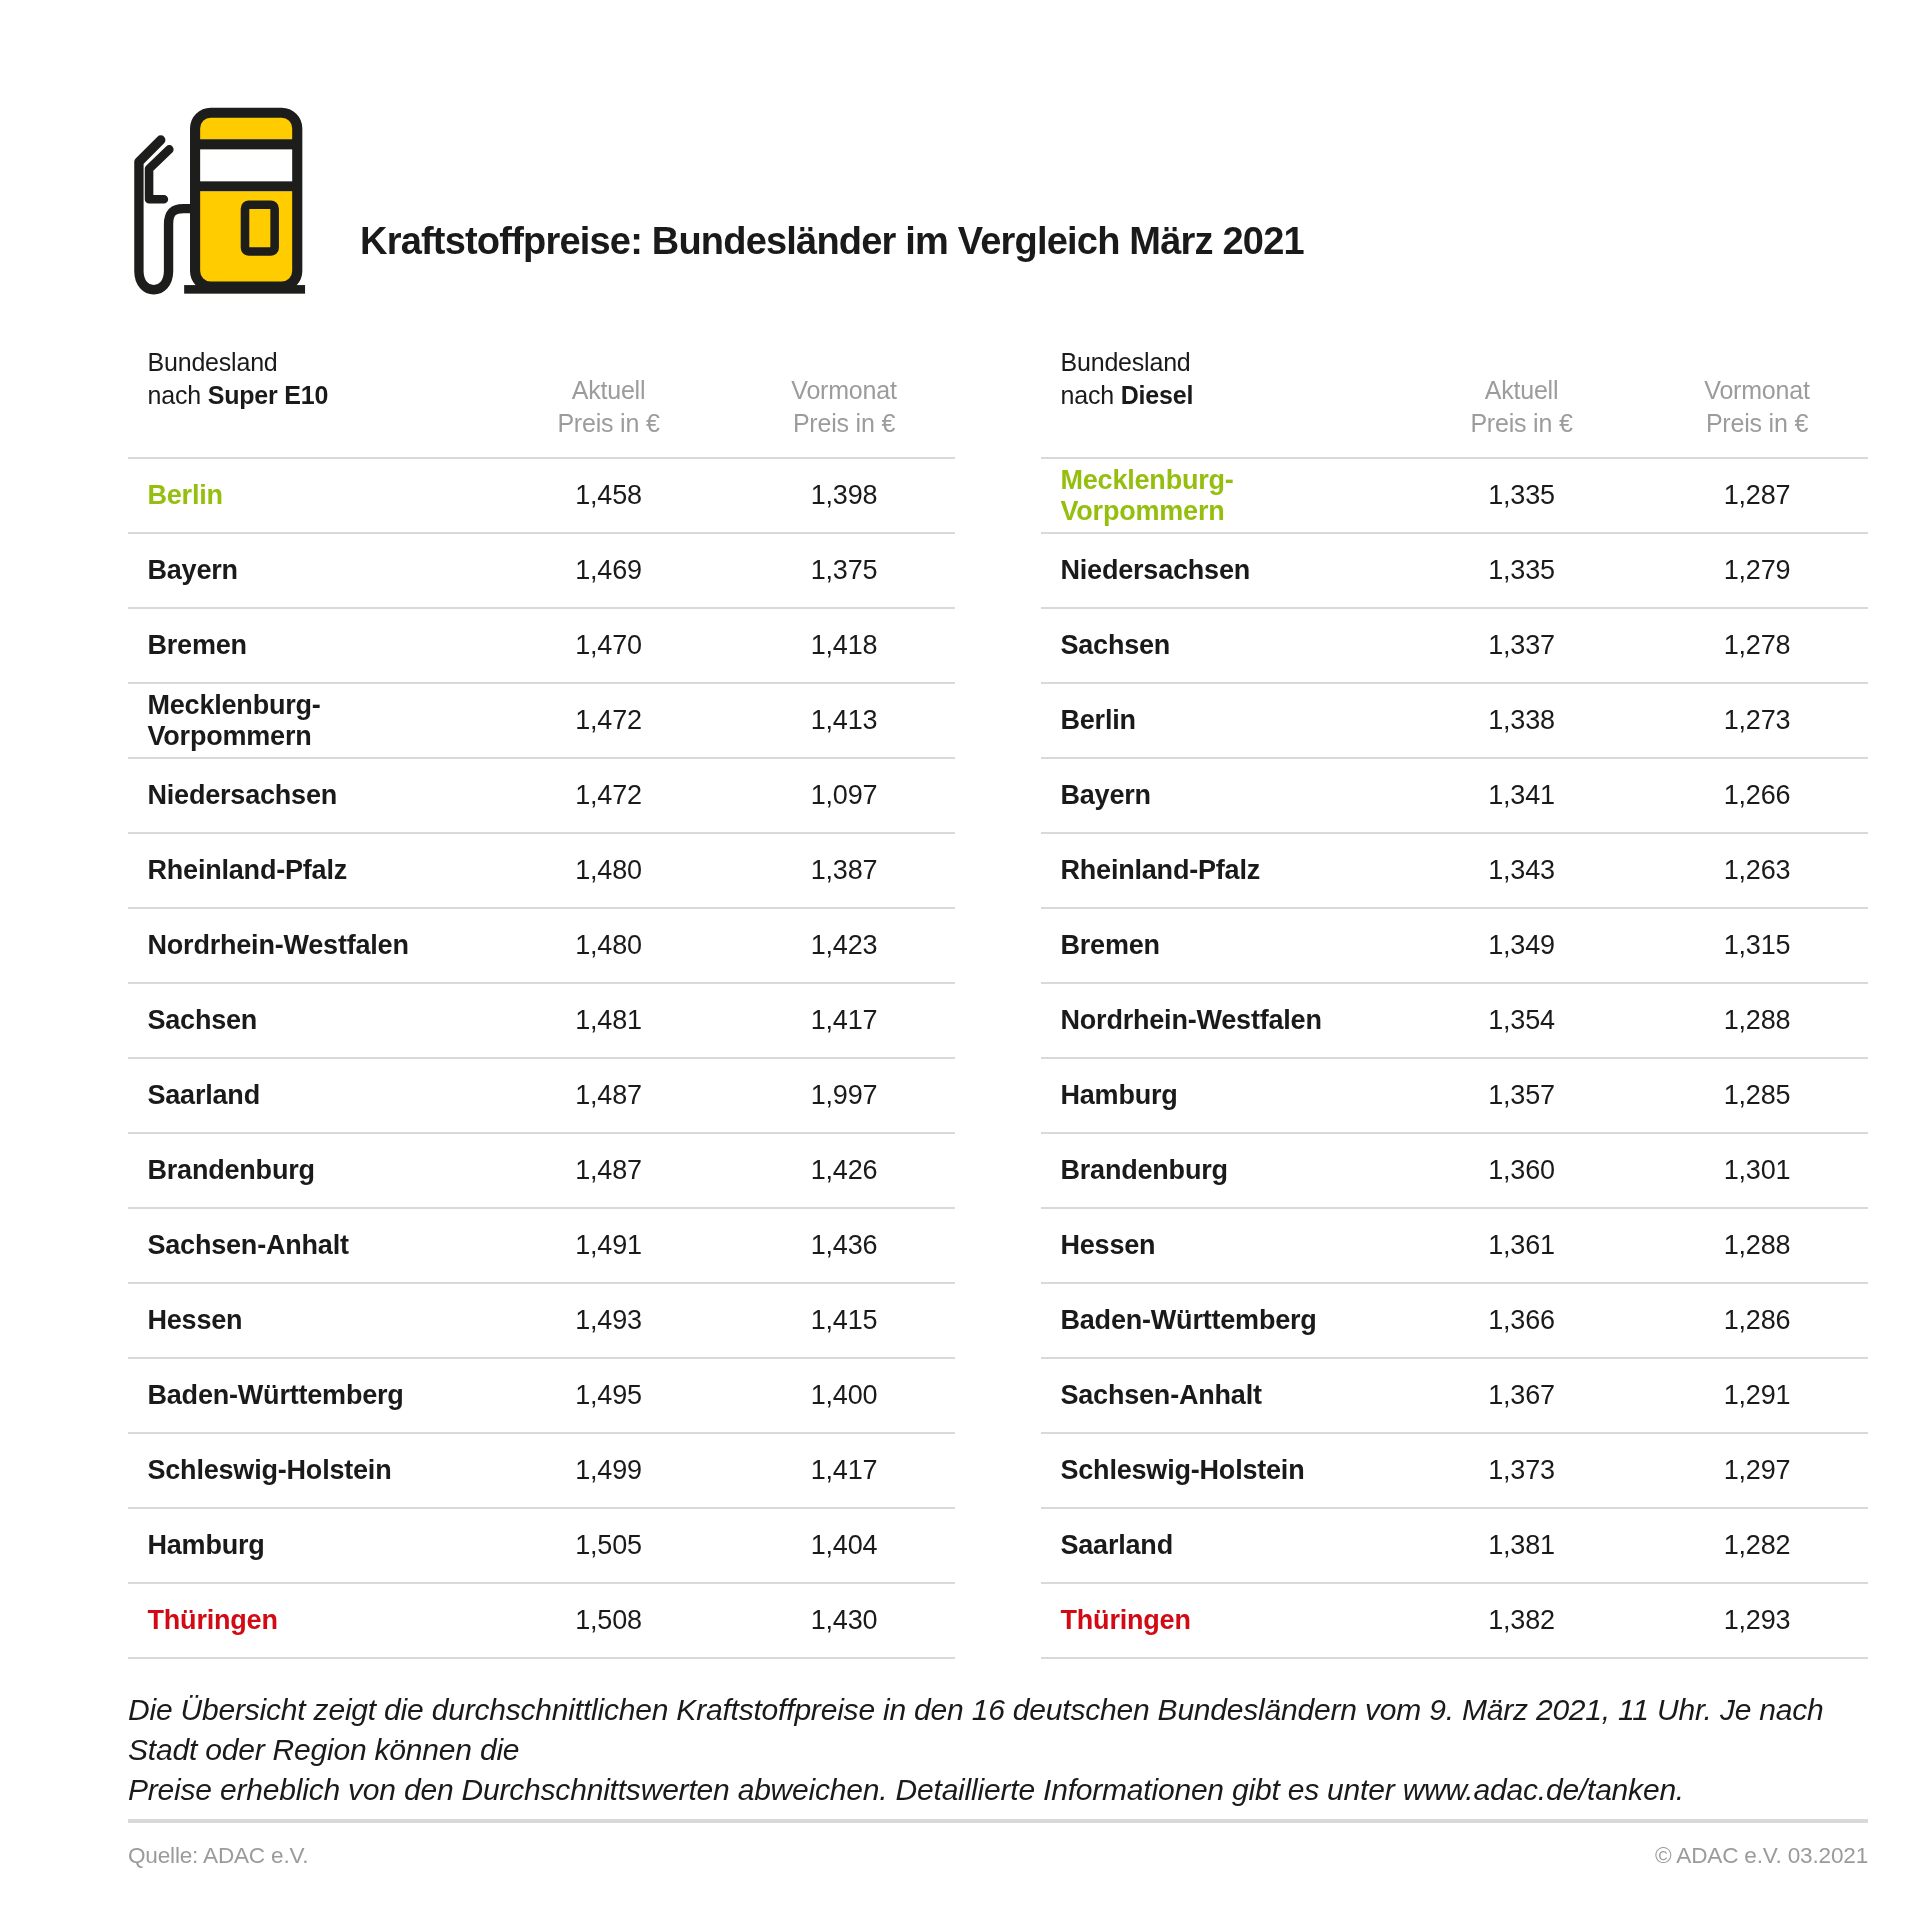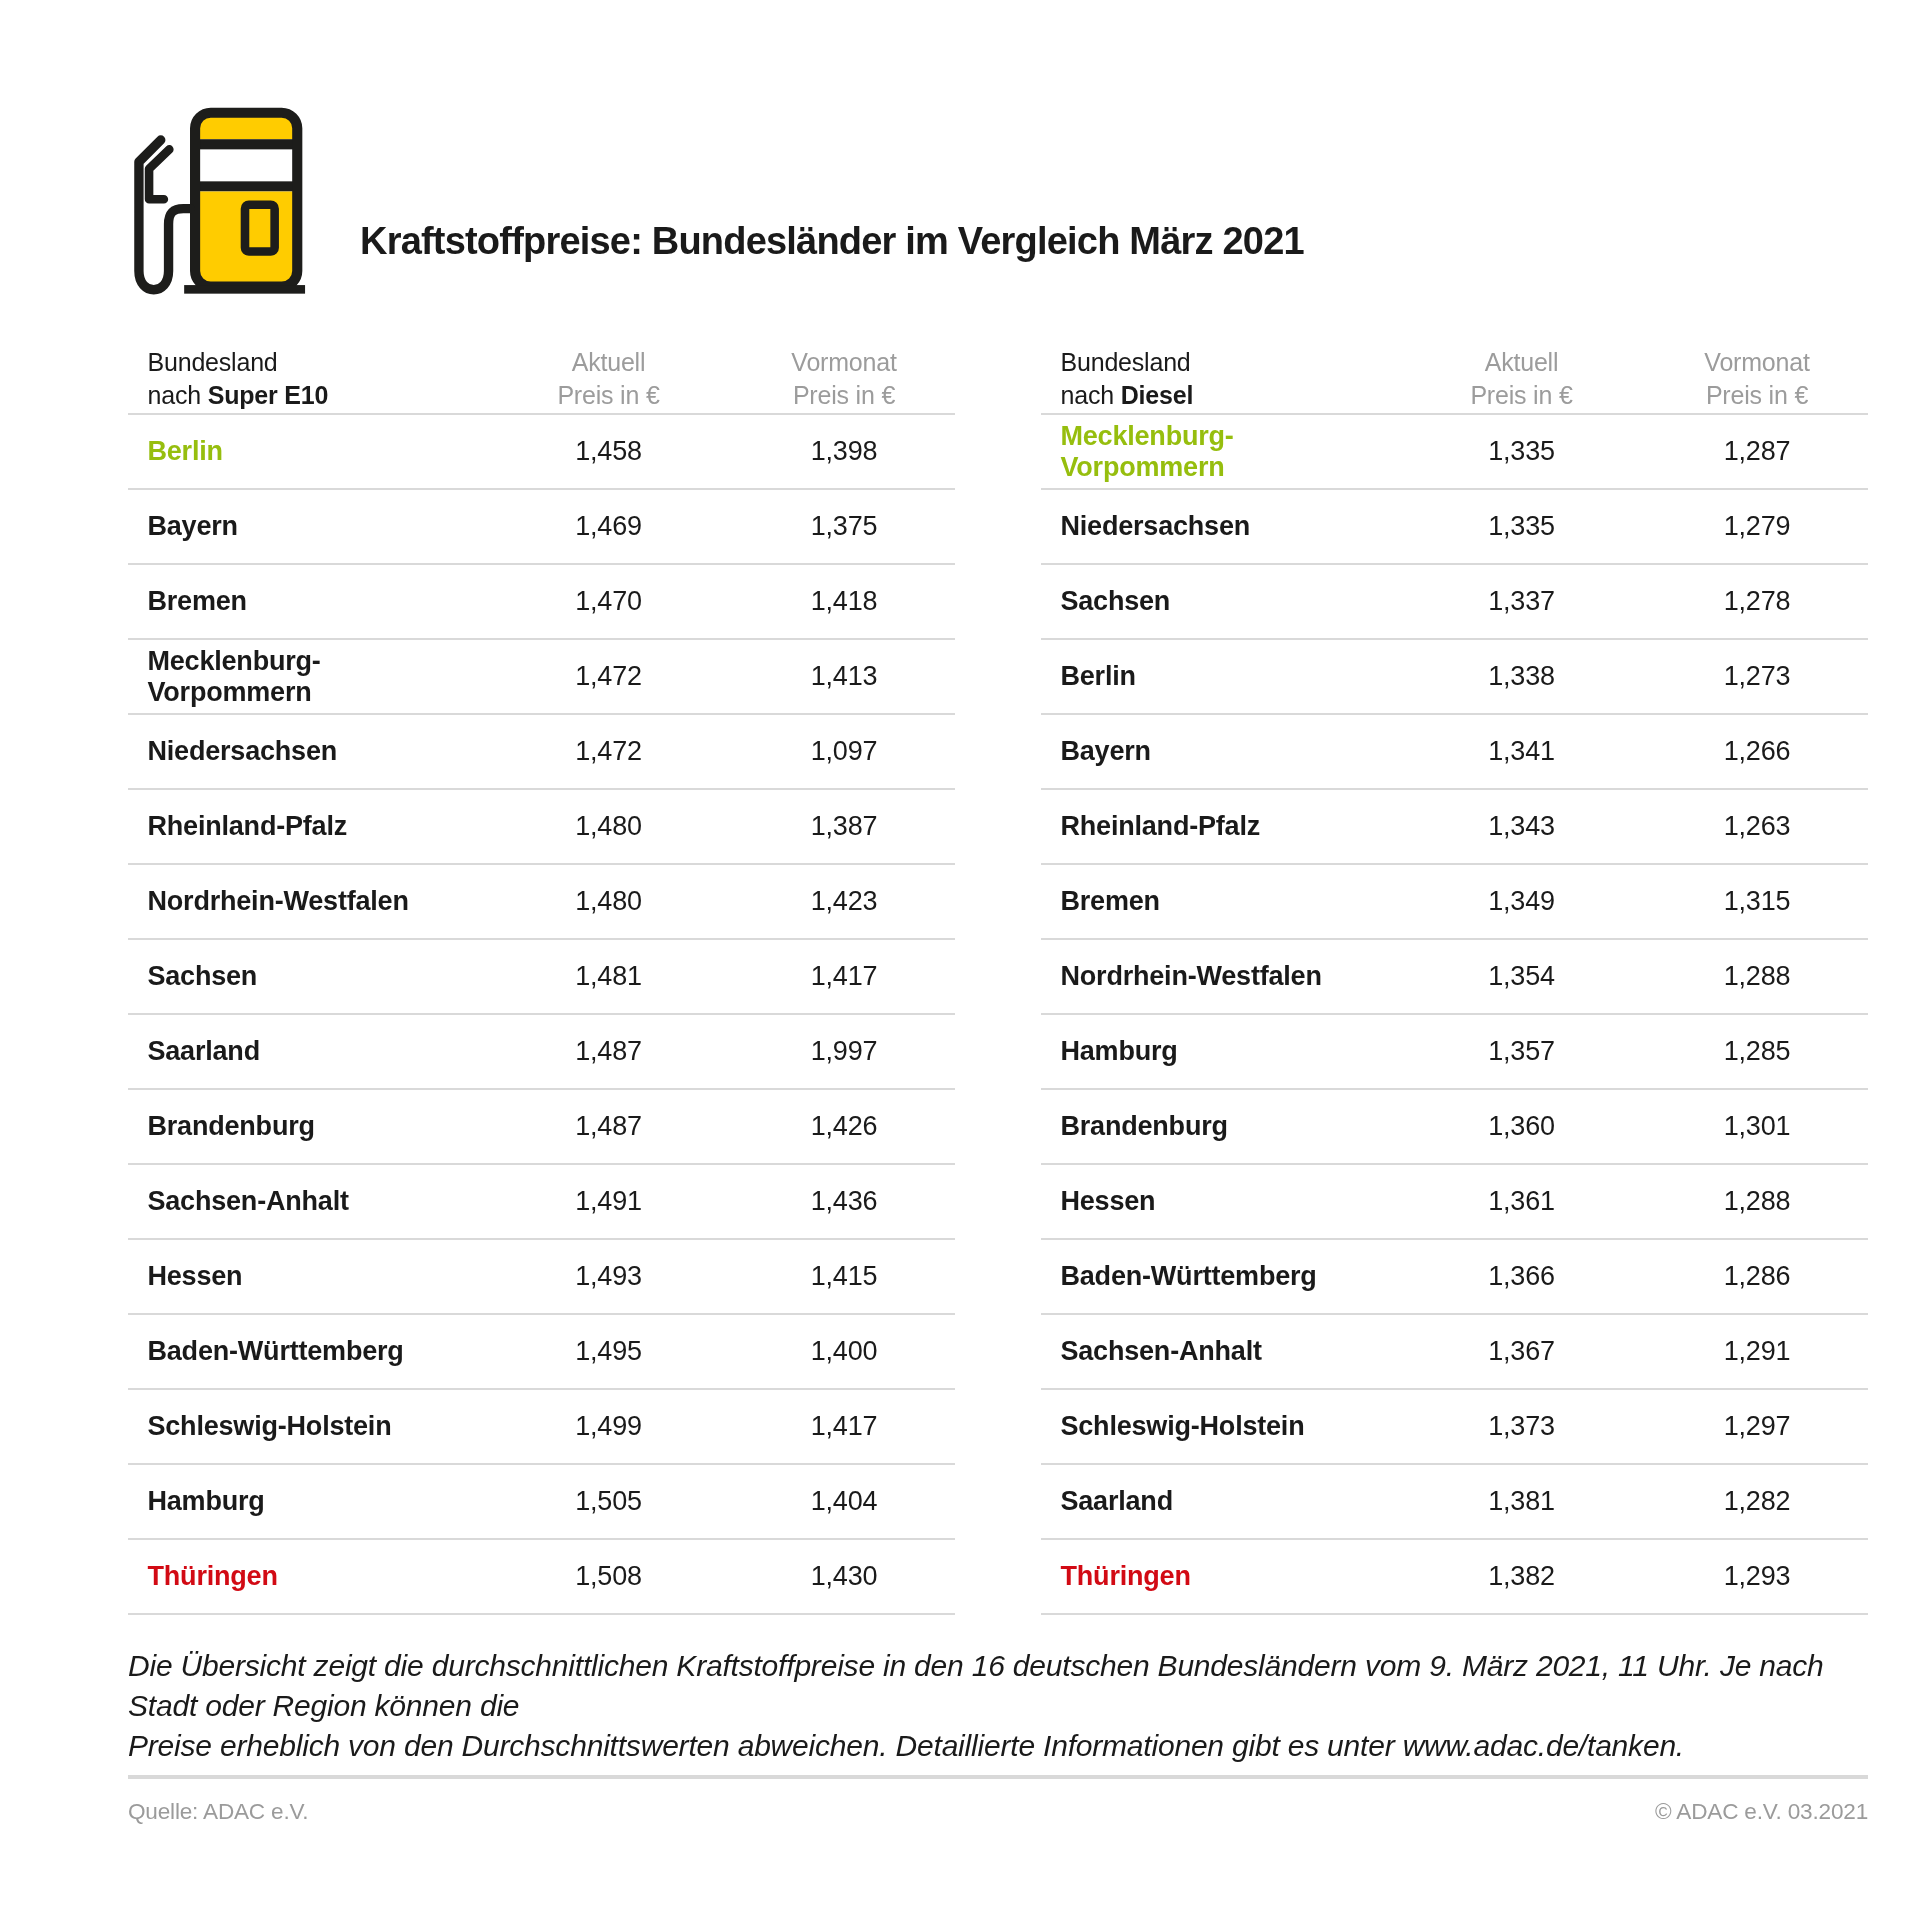--- a/index.html
+++ b/index.html
@@ -19,26 +19,26 @@
   .title {
     font-size:38px; font-weight:bold; letter-spacing:-0.8px;
     margin-left:37px; margin-bottom:33px; white-space:nowrap; color:#1a1a1a;
   }
 
   
   .tables { display:flex; gap:86px; margin-top:50px; }
   .price-table { flex:1 1 0; min-width:0; }
   .thead {
     display:grid; grid-template-columns:1fr 249px 222px;
-    padding-bottom:1px; border-bottom:2.3px solid #d9d9d9;
+    padding-bottom:17px; border-bottom:2.3px solid #d9d9d9;
   }
   .th { font-size:25px; line-height:33px; letter-spacing:-0.2px; }
   .th-state { color:#1a1a1a; padding-left:19.5px; }
   .th-state b { font-weight:bold; }
-  .th-num { color:#9c9c9c; text-align:center; }
+  .th-num { color:#9c9c9c; text-align:center;margin-top:28px; }
 
   .row {
     display:grid; grid-template-columns:1fr 249px 222px;
     align-items:center; height:75px; border-bottom:2.3px solid #d9d9d9;
   }
   .cell { font-size:27px; letter-spacing:-0.2px; }
   .cell-name { font-weight:bold; padding-left:19.5px; color:#1a1a1a; }
   .cell-num { text-align:center; font-weight:normal; color:#1a1a1a; }
   .hl-green .cell-name { color:#96be0e; }
   .hl-red  .cell-name { color:#d20a14; }

